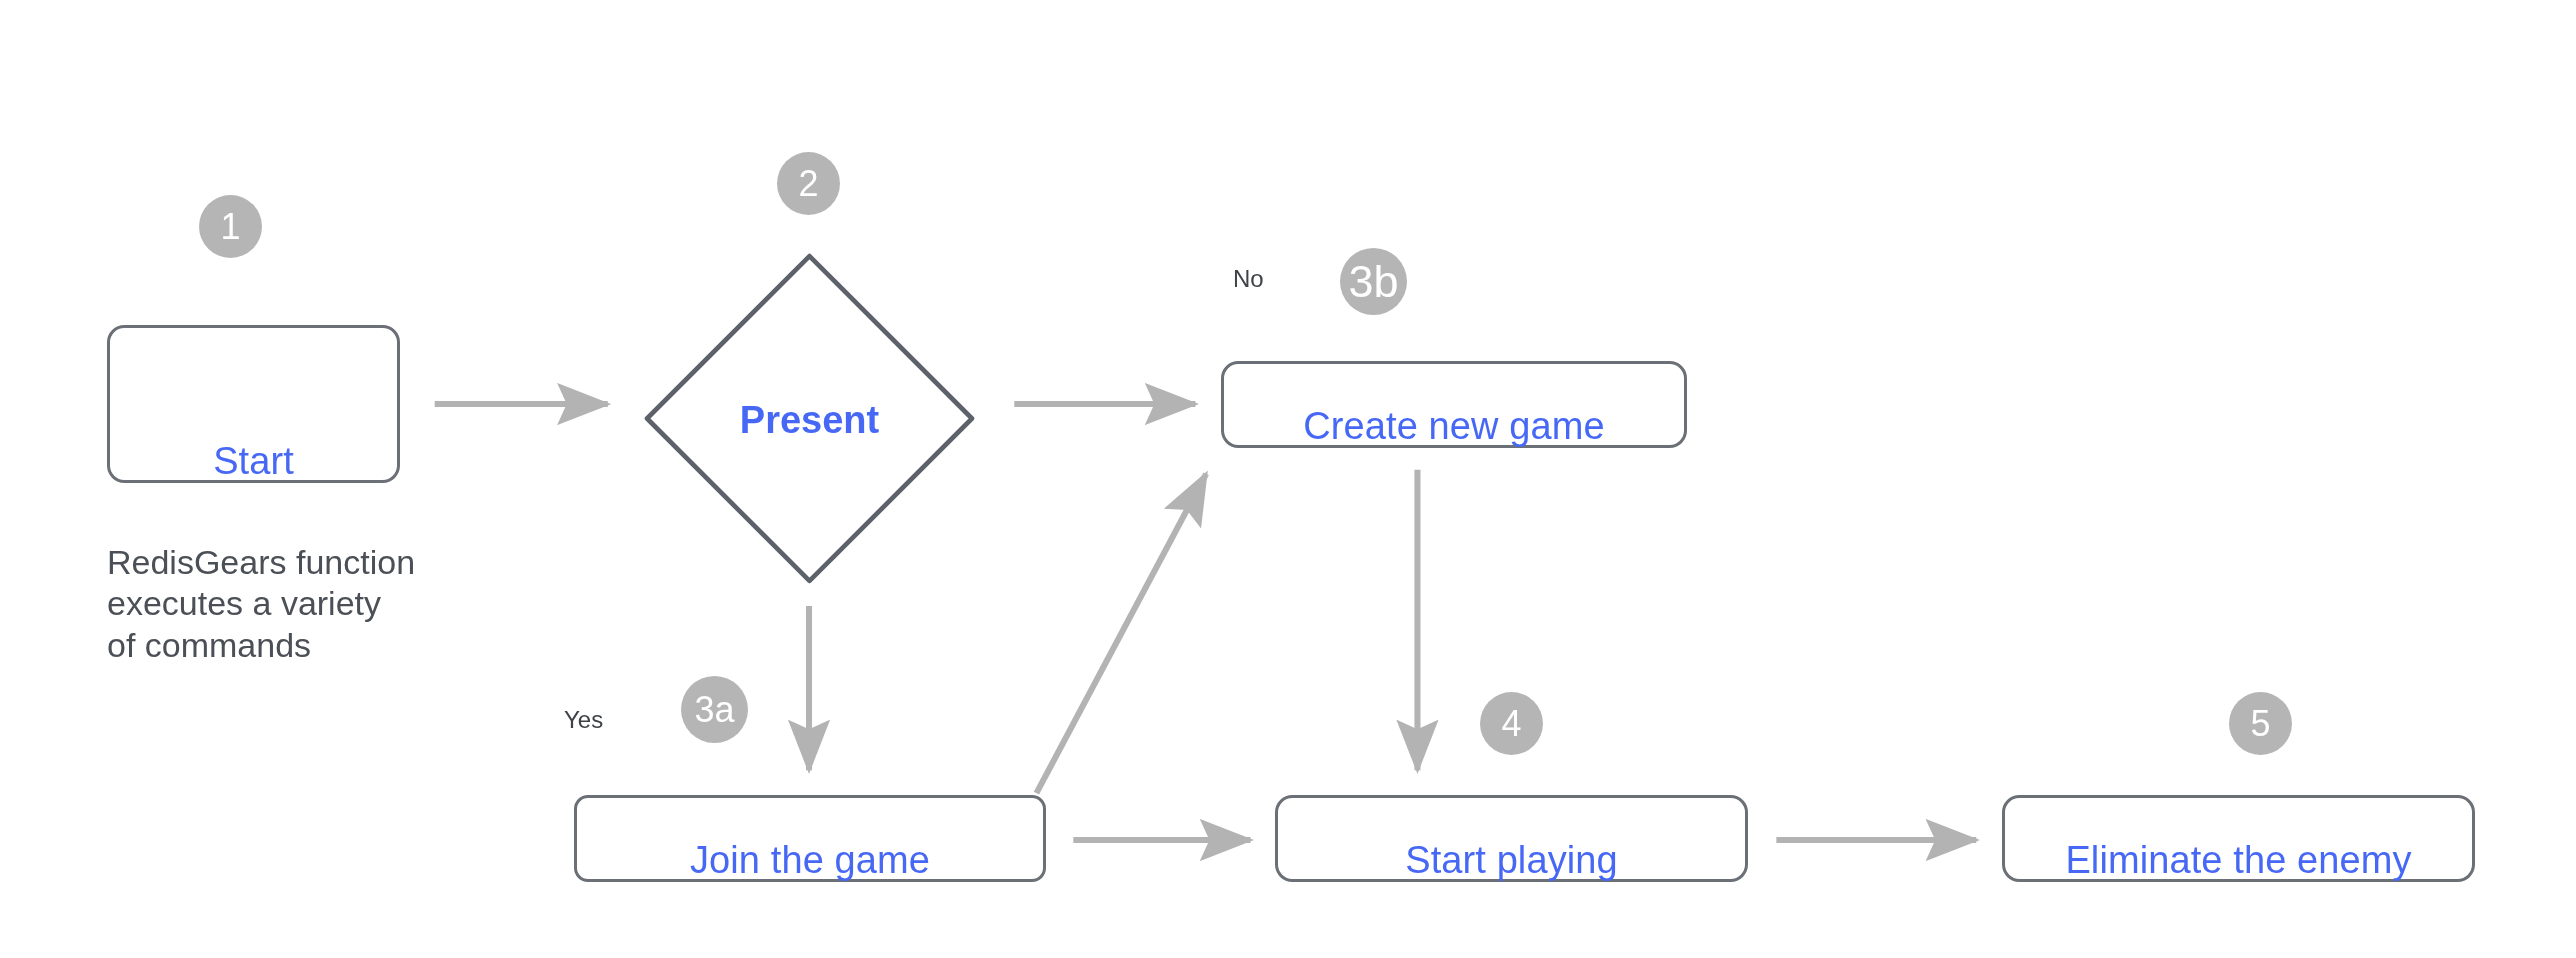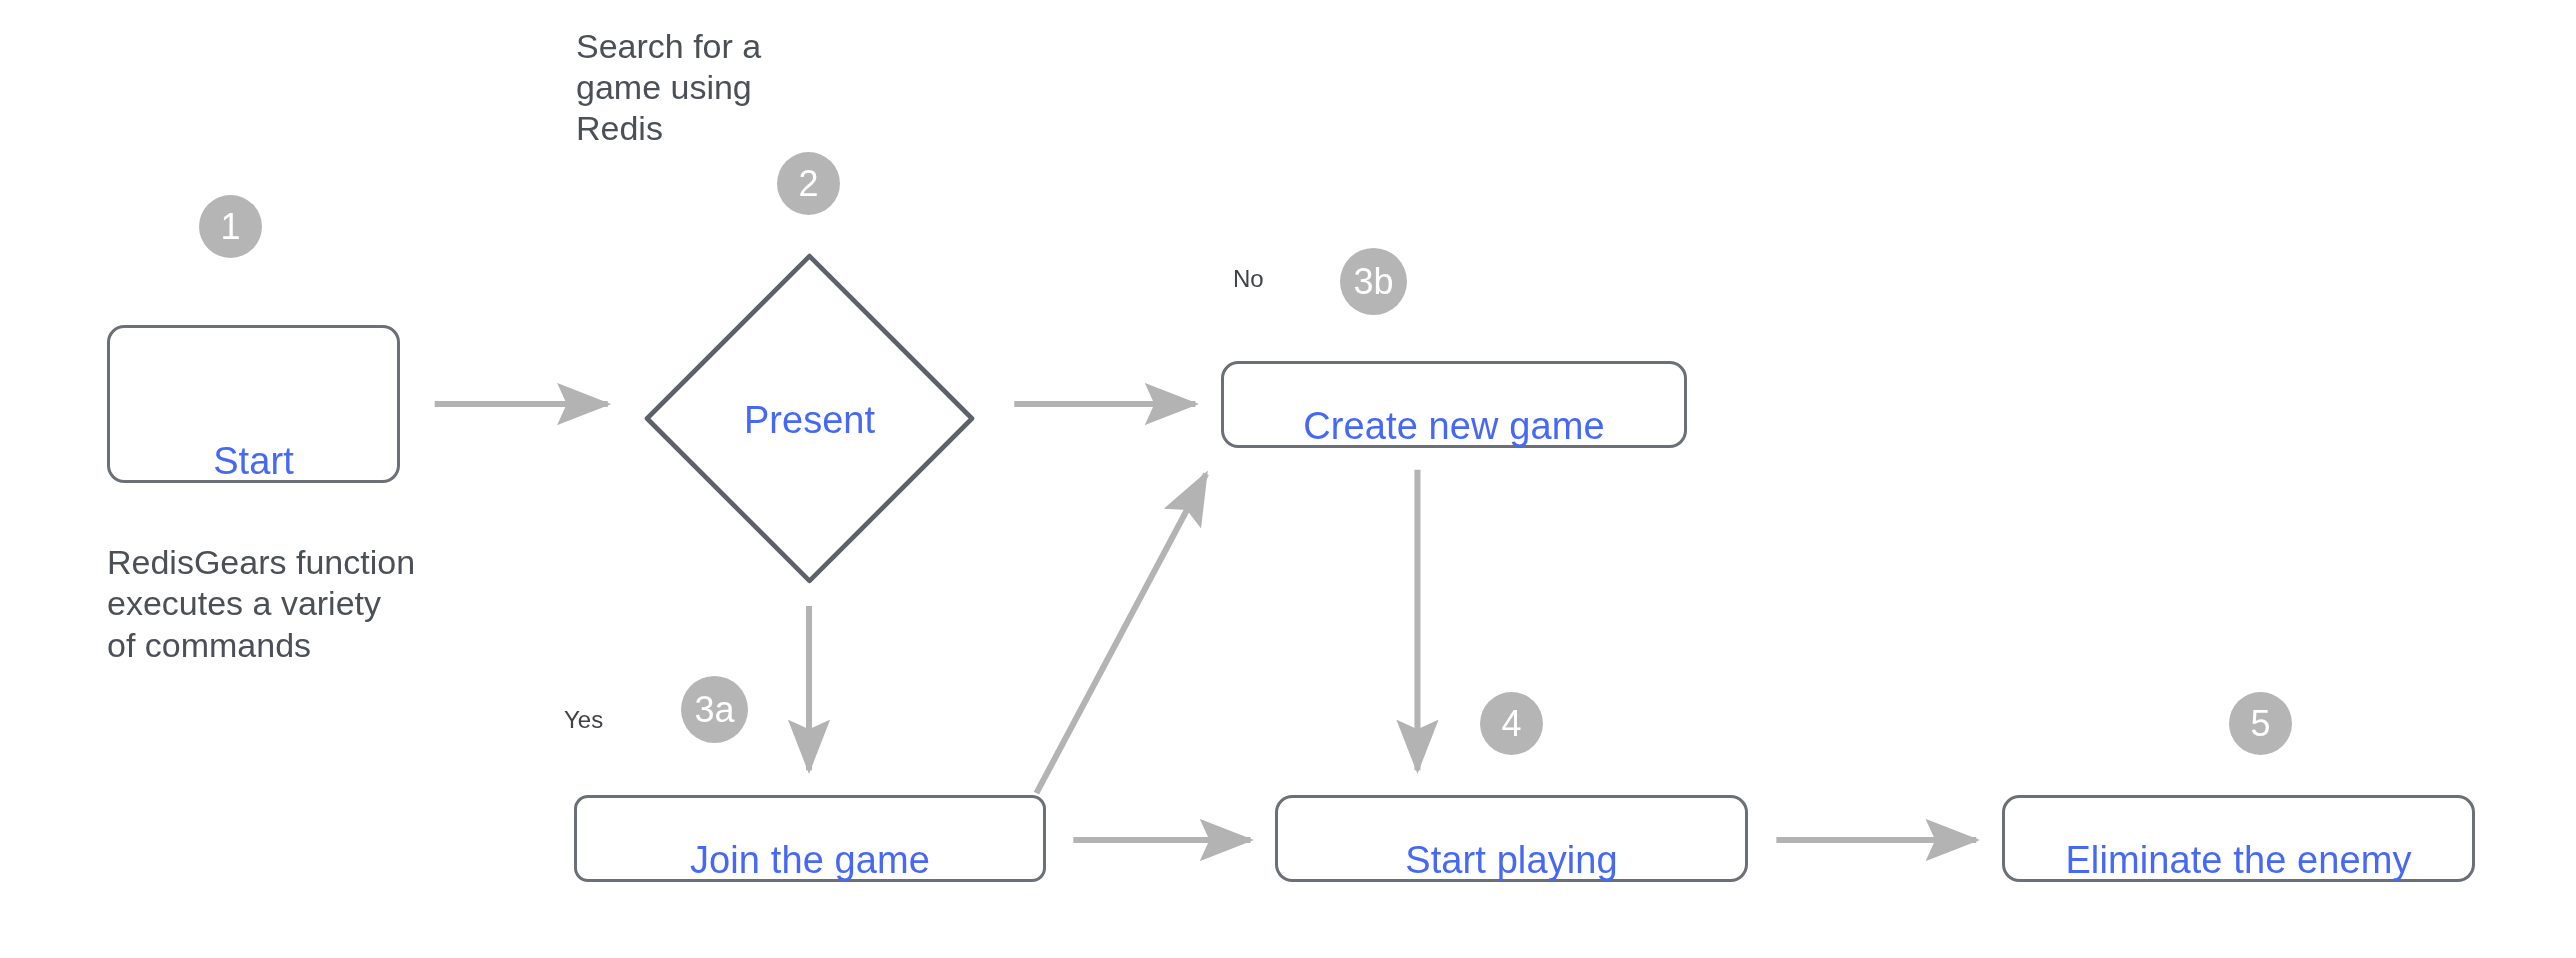--- a/index.html
+++ b/index.html
@@ -129,21 +129,21 @@
   </svg>
 
   <div class="node" style="left:107px; top:325px; width:293px; height:158px;">
     <span class="node-label">Start</span>
   </div>
 
   <div class="diamond-wrap" style="left:639px; top:248px; width:341px; height:341px;">
     <svg class="diamond-shape" viewBox="0 0 508 508">
       <path d="M254 12 L496 254 L254 496 L12 254 Z" fill="#ffffff" stroke="#5d6169" stroke-width="7" stroke-linejoin="round"></path>
     </svg>
-    <span class="diamond-label" style="top:153px;">Present</span>
+    <span class="diamond-label" style="top:153px;font-weight:bold;">Present</span>
   </div>
 
   <div class="node" style="left:1221px; top:361px; width:466px; height:87px;">
     <span class="node-label">Create new game</span>
   </div>
 
   <div class="node" style="left:574px; top:795px; width:472px; height:87px;border-radius:14px;">
     <span class="node-label">Join the game</span>
   </div>
 
@@ -156,39 +156,36 @@
   </div>
 
   <div class="badge" style="left:199px; top:195px; width:63px; height:63px; font-size:36px;">
     <span>1</span>
   </div>
 
   <div class="badge" style="left:777px; top:152px; width:63px; height:63px; font-size:36px;">
     <span>2</span>
   </div>
 
-  <div class="badge" style="left:1340px; top:248px; width:67px; height:67px; font-size:36px;">
+  <div class="badge" style="left:1340px; top:248px; width:67px; height:67px; font-size:45px;">
     <span>3b</span>
   </div>
 
   <div class="badge" style="left:681px; top:676px; width:67px; height:67px; font-size:36px;">
     <span>3a</span>
   </div>
 
   <div class="badge" style="left:1480px; top:692px; width:63px; height:63px; font-size:36px;">
     <span>4</span>
   </div>
 
   <div class="badge" style="left:2229px; top:692px; width:63px; height:63px; font-size:36px;">
     <span>5</span>
   </div>
 
-  <div class="annot" style="left:576px; top:25.5px; width:268px;">Search for a
-game using
-Redis</div>
 
   <div class="annot" style="left:107px; top:542px; width:429px;">RedisGears function
 executes a variety
 of commands</div>
 
   <div class="edge-label" style="left:1233px; top:267px;">No</div>
 
   <div class="edge-label" style="left:564px; top:708px;">Yes</div>
 
 </div>

